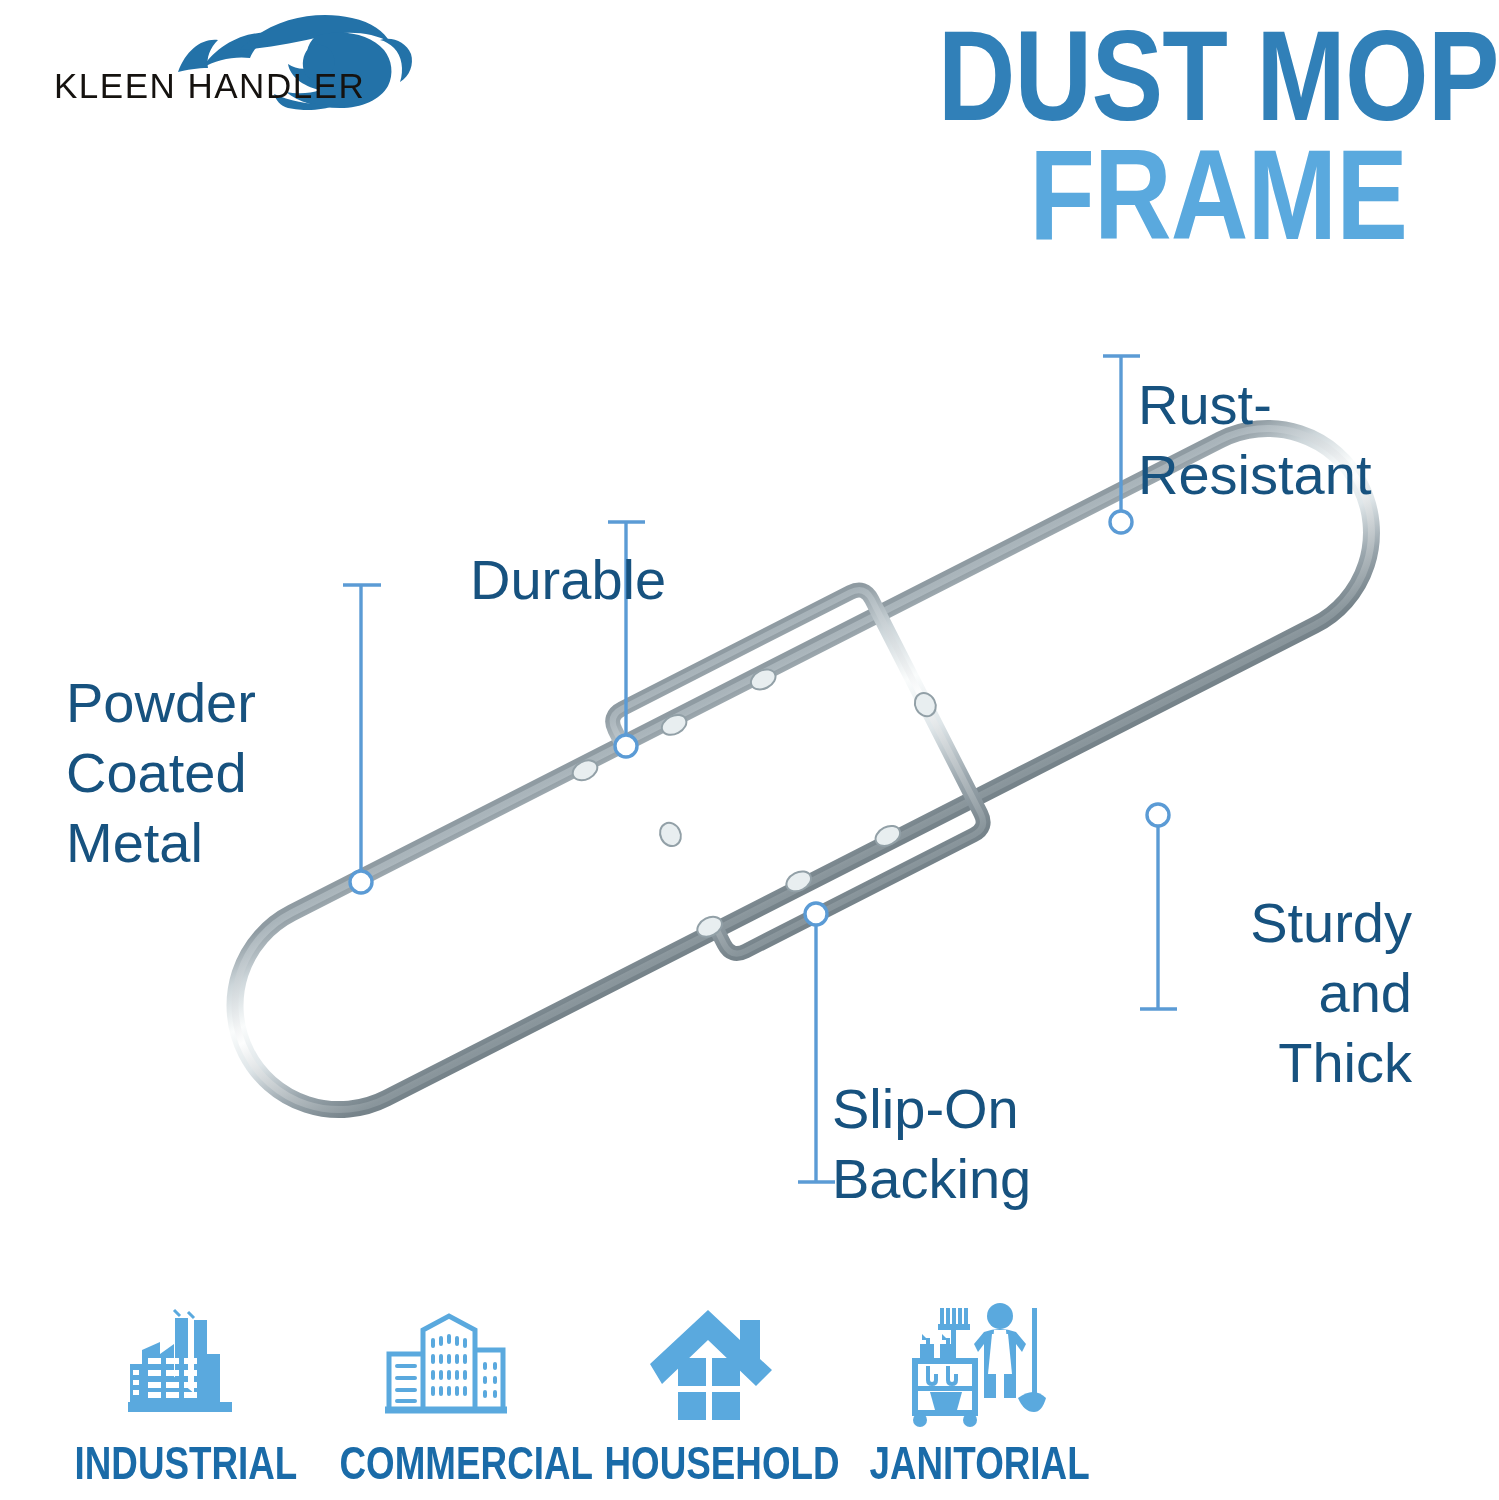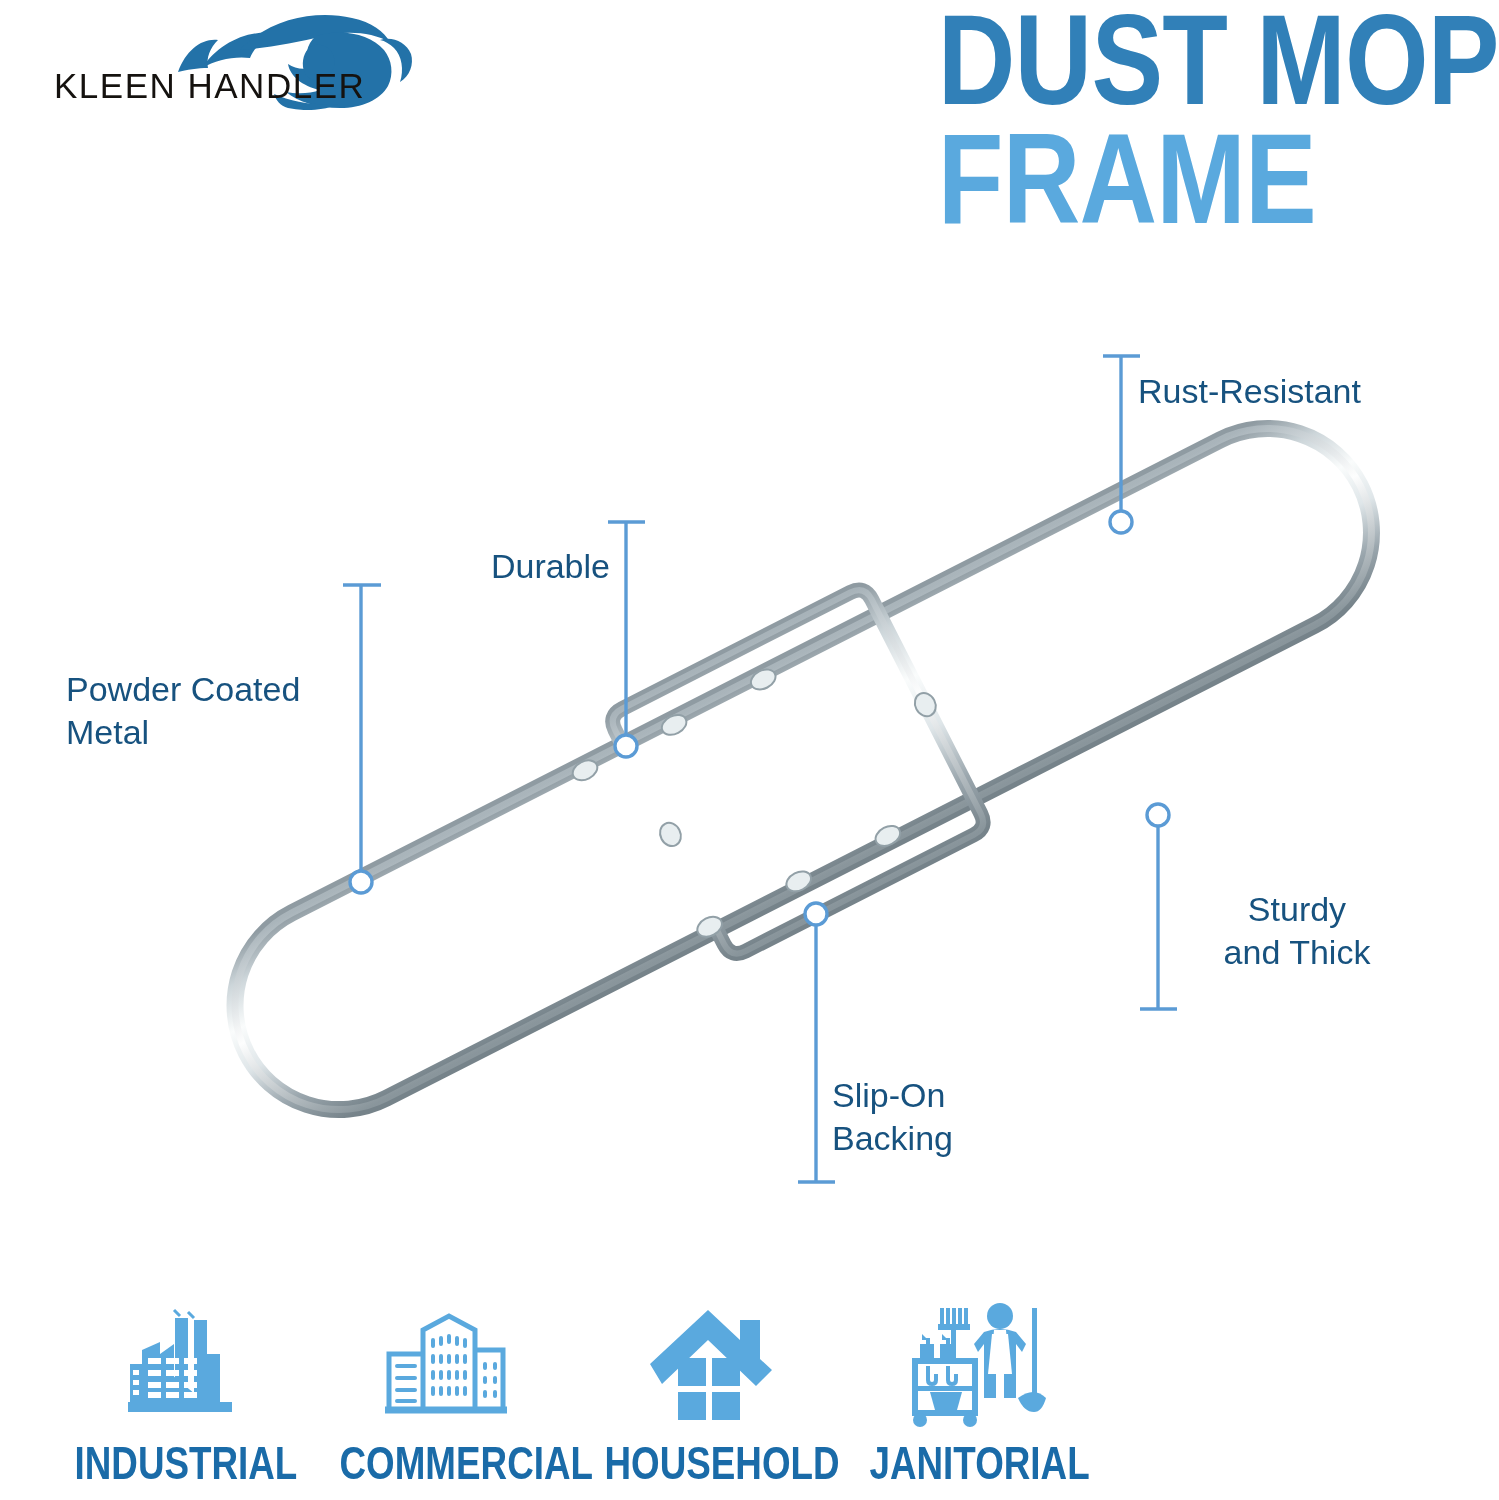--- a/index.html
+++ b/index.html
@@ -41,22 +41,22 @@
     position: absolute;
     left: 118px;
     top: 6px;
     width: 250px;
     height: 100px;
   }
 
   #title-block {
     position: absolute;
     right: 48px;
-    top: 0px;
-    text-align: left;
+    top: 16px;
+    text-align: center;
     line-height: 0.93;
   }
   .title-line {
     display: block;
     font-family: "Liberation Sans", sans-serif;
     font-weight: bold;
     font-size: 128px;
     letter-spacing: -1px;
     transform: scaleX(0.84);
     transform-origin: right center;
@@ -81,29 +81,29 @@
     top: 300px;
     width: 1499px;
     height: 980px;
   }
   #product-svg { display: block; }
 
   
   .callout-label {
     position: absolute;
     font-family: "Liberation Sans", sans-serif;
-    font-size: 34px;
+    font-size: 56px;
     line-height: 1.25;
     color: #17527f;
     white-space: pre-line;
   }
   #callout-powder  { left: 18px;   top: 668px; text-align: left; width: 280px; }
   #callout-durable { left: 422px;  top: 545px; text-align: right;  width: 140px; }
   #callout-rust    { left: 1090px; top: 370px; text-align: left;  width: 290px; }
-  #callout-sturdy  { left: 1134px; top: 888px; text-align: center;  width: 230px; }
+  #callout-sturdy  { left: 1134px; top: 888px; text-align: right;  width: 230px; }
   #callout-slipon  { left: 784px;  top: 1074px; text-align: left; width: 240px; }
 
   
   #applications {
     position: absolute;
     left: 0px;
     top: 1296px;
     width: 1060px;
     height: 204px;
     display: flex;

